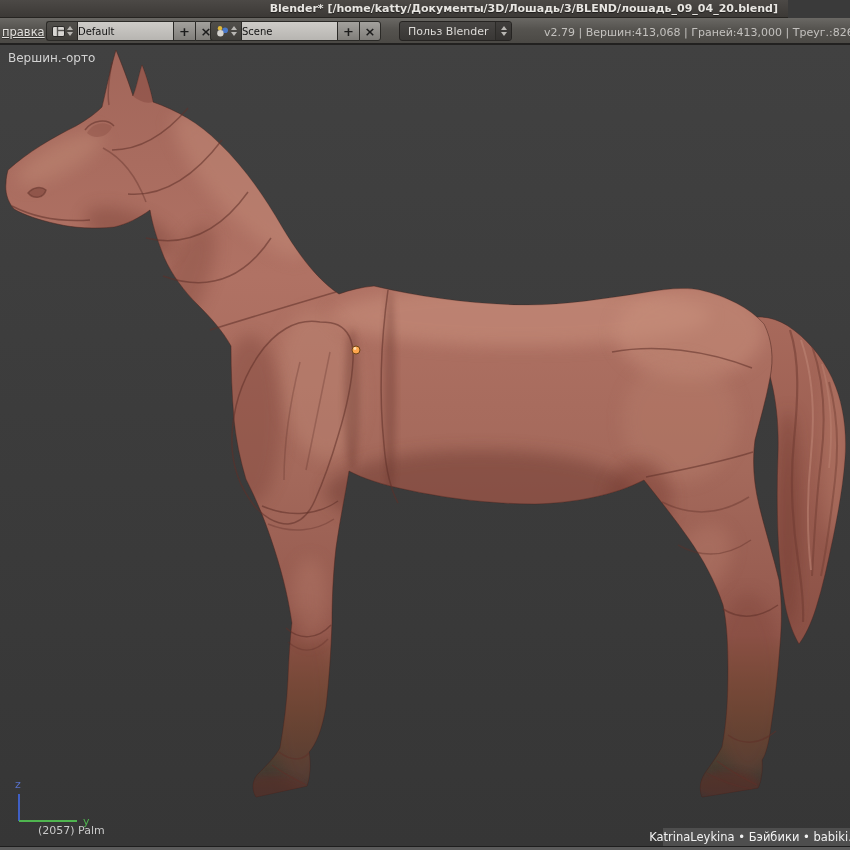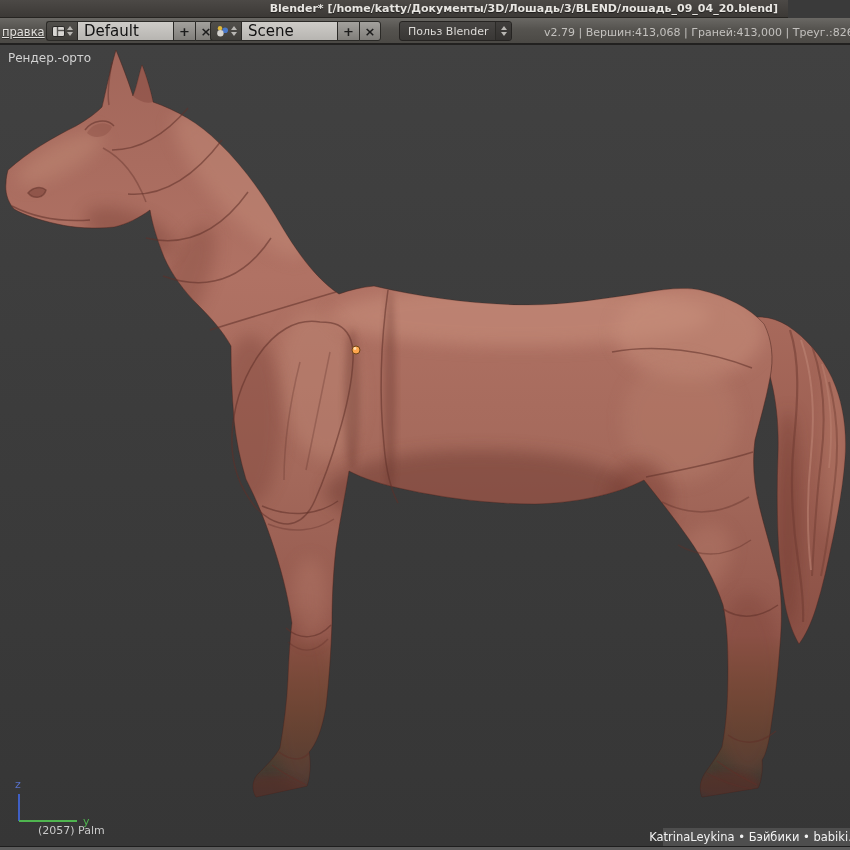--- a/index.html
+++ b/index.html
@@ -40,22 +40,22 @@
     background:linear-gradient(#514f4b,#403e3a);
     border:1px solid #2b2a27;border-right:none;border-radius:3px 0 0 3px;
     box-sizing:border-box;
   }
   .updown{display:flex;flex-direction:column;gap:2px;}
   .updown .tri-up{width:0;height:0;border-left:3px solid transparent;border-right:3px solid transparent;border-bottom:4px solid #b9b7b3;}
   .updown .tri-down{width:0;height:0;border-left:3px solid transparent;border-right:3px solid transparent;border-top:4px solid #b9b7b3;}
   .name-field{
     width:96px;background:linear-gradient(#ceccc8,#b7b5b1);
     border:1px solid #2b2a27;border-right:none;
-    font-size:15px;color:#121212;display:flex;align-items:center;
-    padding-left:6px;box-sizing:border-box;
+    font-size:10px;color:#121212;display:flex;align-items:center;
+    padding-left:0;box-sizing:border-box;
   }
   .sq-btn{
     width:22px;background:linear-gradient(#a3a19d,#807e7a);
     border:1px solid #2b2a27;display:flex;align-items:center;justify-content:center;
     font-size:13px;font-weight:bold;color:#1c1c1c;box-sizing:border-box;
   }
   .sq-btn.add{border-right:none;}
   .sq-btn.close{border-radius:0 3px 3px 0;}
   .engine-select{
     position:absolute;left:399px;top:3px;width:113px;height:20px;
@@ -313,21 +313,21 @@
         <path d="M 133,96 C 136,88 139,74 142,65 C 147,78 151,92 153,102 C 146,104 139,101 133,96 Z" fill="#8a4f44" fill-opacity="0.6" stroke="none"></path>
       </g>
 
       <g>
         <circle cx="356" cy="350" r="4" fill="#ffa64d" stroke="#6e4418" stroke-width="1"></circle>
         <circle cx="355" cy="348.5" r="1.4" fill="#ffe0b0"></circle>
       </g>
     </g>
   </svg>
 
-  <span class="view-label">Рендер.-орто</span>
+  <span class="view-label">Вершин.-орто</span>
 
   <svg class="axis-gizmo" width="110" height="60" viewBox="0 0 110 60">
     <line x1="13" y1="46" x2="13" y2="19" stroke="#3f5fc4" stroke-width="2"></line>
     <line x1="13" y1="46" x2="71" y2="46" stroke="#4fb54f" stroke-width="2"></line>
     <text x="9" y="13" font-size="11" fill="#5870c8" font-family="DejaVu Sans, sans-serif">z</text>
     <text x="77" y="50" font-size="11" fill="#4fb54f" font-family="DejaVu Sans, sans-serif">y</text>
   </svg>
 
   <span class="object-label">(2057) Palm</span>
 

